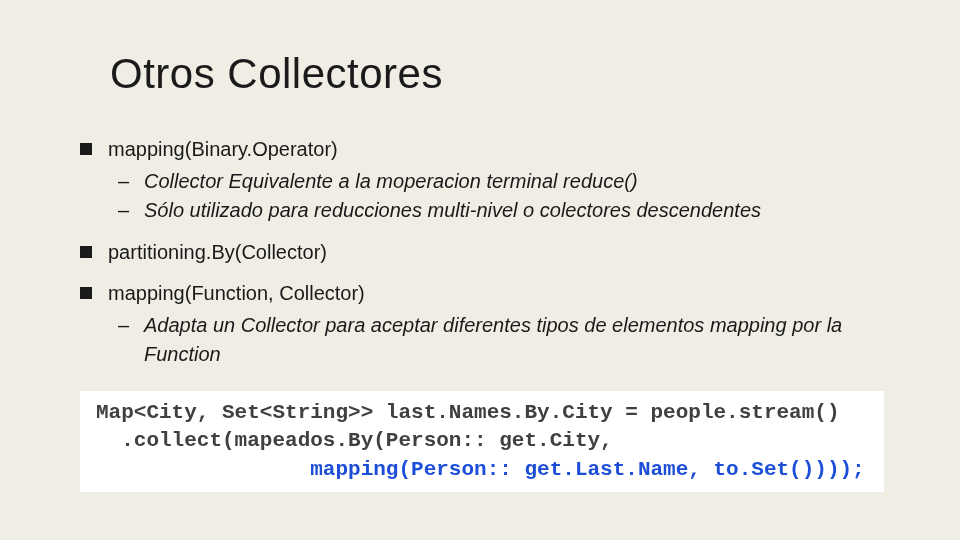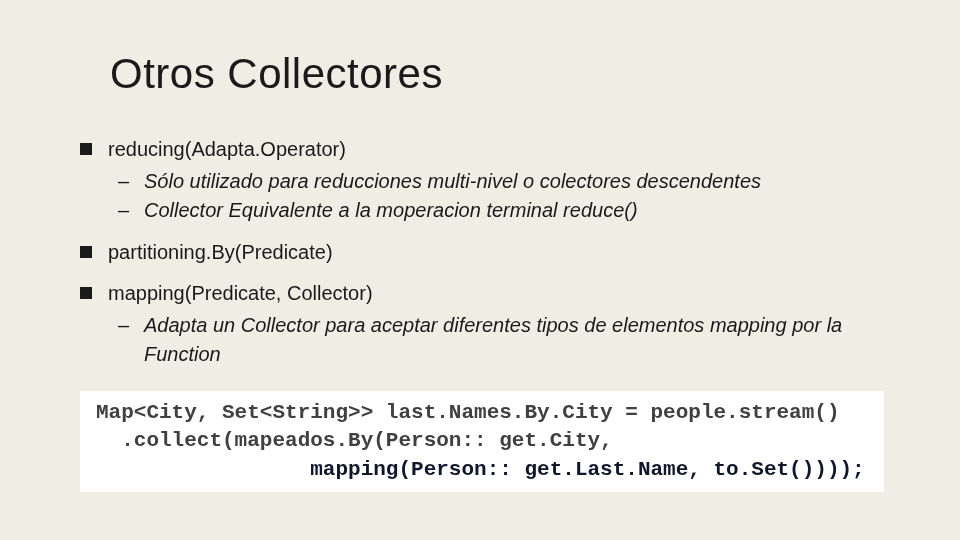--- a/index.html
+++ b/index.html
@@ -70,42 +70,42 @@
     background: #ffffff;
     margin-top: 22px;
     padding: 8px 16px 8px 16px;
     font-family: "Consolas", "Menlo", "Courier New", monospace;
     font-size: 21px;
     font-weight: 600;
     line-height: 1.35;
     white-space: pre;
   }
   .code-black { color: #404040; }
-  .code-red   { color: #0f172a; }
+  .code-red   { color: #1d4ed8; }
 </style>
 </head>
 <body>
 
 <div class="slide">
 
   <div class="title">Otros Collectores</div>
 
   <ul class="level1">
     <li>
-      <span>reducing(Adapta.Operator)</span>
+      <span>mapping(Binary.Operator)</span>
       <ul class="level2">
+        <li>Collector Equivalente a la moperacion terminal reduce()</li>
         <li>Sólo utilizado para reducciones multi-nivel o colectores descendentes</li>
-        <li>Collector Equivalente a la moperacion terminal reduce()</li>
       </ul>
     </li>
     <li>
-      <span>partitioning.By(Predicate)</span>
+      <span>partitioning.By(Collector)</span>
     </li>
     <li>
-      <span>mapping(Predicate, Collector)</span>
+      <span>mapping(Function, Collector)</span>
       <ul class="level2">
         <li>Adapta un Collector para aceptar diferentes tipos de elementos mapping por la Function</li>
       </ul>
     </li>
   </ul>
 
   <div class="codebox"><span class="code-black">Map&lt;City, Set&lt;String&gt;&gt; last.Names.By.City = people.stream()</span>
 <span class="code-black">  .collect(mapeados.By(Person:: get.City,</span>
 <span class="code-red">                 mapping(Person:: get.Last.Name, to.Set())));</span></div>
 

